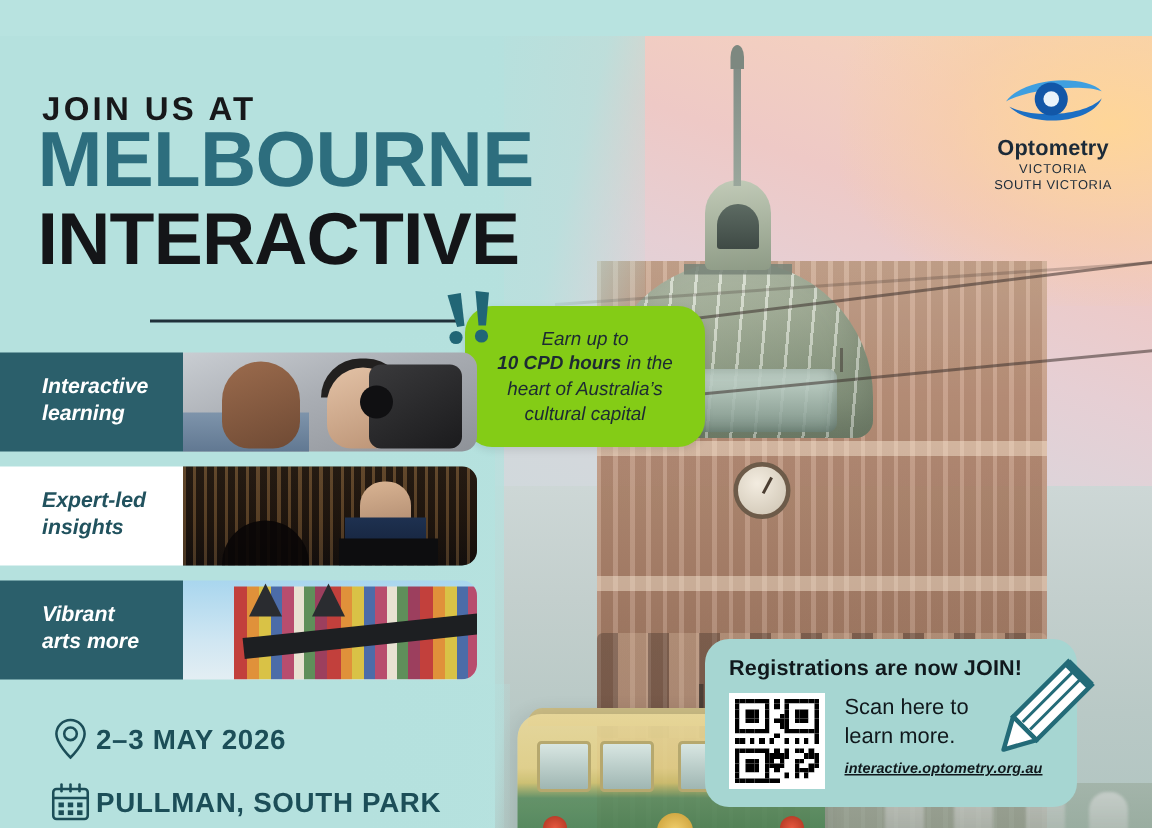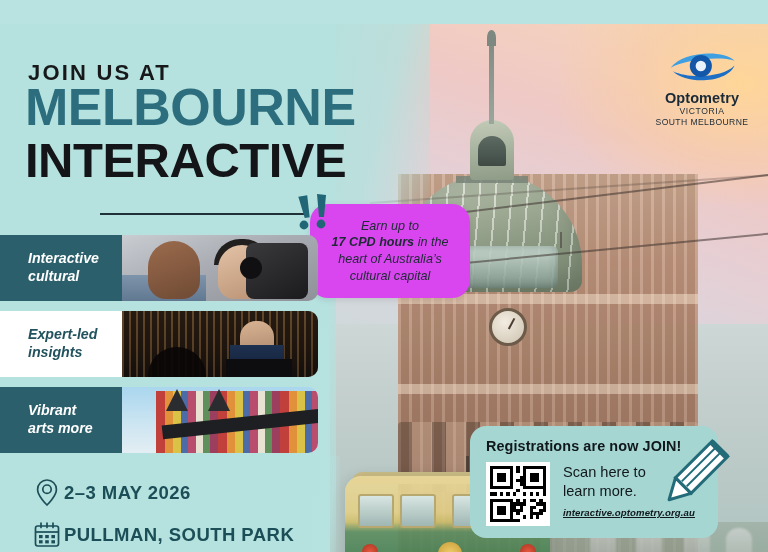--- a/index.html
+++ b/index.html
@@ -211,21 +211,21 @@
   .logo-mark { width:70px; height:36px; margin:0 auto 3px; }
   .logo-name {
     font-size:14.5px; font-weight:700; color:#1b2a38; letter-spacing:.1px; line-height:1.05;
   }
   .logo-sub1 { font-size:8.6px; color:#1b2a38; letter-spacing:.6px; line-height:1.2; }
   .logo-sub2 { font-size:8.6px; color:#1b2a38; letter-spacing:.4px; line-height:1.2; }
 
   
   .cpd {
     position:absolute; left:310px; top:180px; width:160px; height:94px;
-    background:#d946ef; border-radius:18px;
+    background:#84cc16; border-radius:18px;
     display:flex; align-items:center; justify-content:center;
     box-shadow:0 2px 6px rgba(0,0,0,.10);
   }
   .cpd-text {
     font-size:12.6px; font-style:italic; line-height:1.32;
     color:#1d2a33; text-align:center; padding:0 10px;
   }
   .cpd-text b { font-weight:700; }
   .bang {
     position:absolute; left:293px; top:168px; width:46px; height:46px;
@@ -417,43 +417,43 @@
 
   <div class="logo">
     <svg class="logo-mark" viewBox="0 0 120 62">
       <path d="M6 34 C26 6 96 2 116 22 C96 14 34 18 6 34 Z" fill="#3f9fe0"></path>
       <path d="M10 40 C34 64 104 60 116 30 C98 50 38 54 10 40 Z" fill="#1c6fc4"></path>
       <circle cx="58" cy="31" r="19" fill="#1257a8"></circle>
       <circle cx="58" cy="31" r="9" fill="#e9f3fb"></circle>
     </svg>
     <div class="logo-name">Optometry</div>
     <div class="logo-sub1">VICTORIA</div>
-    <div class="logo-sub2">SOUTH MELBOURNE</div>
+    <div class="logo-sub2">SOUTH VICTORIA</div>
   </div>
 
   <div class="cpd">
     <div class="cpd-text">
       <span>Earn up to</span><br>
-      <b>17 CPD hours</b><span> in the</span><br>
+      <b>10 CPD hours</b><span> in the</span><br>
       <span>heart of Australia’s</span><br>
       <span>cultural capital</span>
     </div>
   </div>
   <svg class="bang" viewBox="0 0 46 46">
     <path d="M7 4 L16 4 L15 26 L10 26 Z" fill="#216676" transform="rotate(-9 11 15)"></path>
     <circle cx="11" cy="33" r="4.4" fill="#216676"></circle>
     <path d="M24 2 L33 3 L31 25 L26 25 Z" fill="#216676"></path>
     <circle cx="28" cy="32" r="4.4" fill="#216676"></circle>
   </svg>
 
   <div class="band band-a">
     <div class="band-label">
       <div>
         <span>Interactive</span><br>
-        <span>cultural</span>
+        <span>learning</span>
       </div>
     </div>
     <div class="band-pad"></div>
     <div class="band-photo ph-a">
       <div class="shirt1"></div>
       <div class="face1"></div>
       <div class="hair2"></div>
       <div class="face2"></div>
       <div class="scope"></div>
       <div class="scope-eye"></div>

